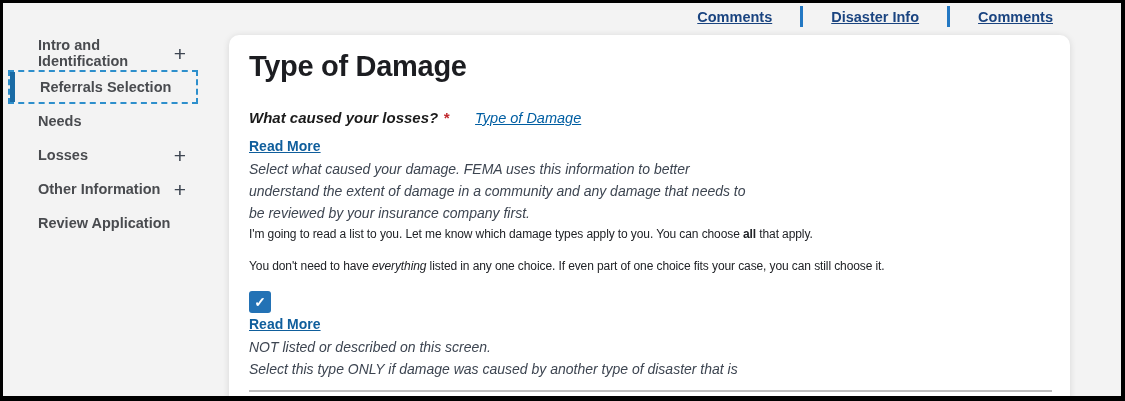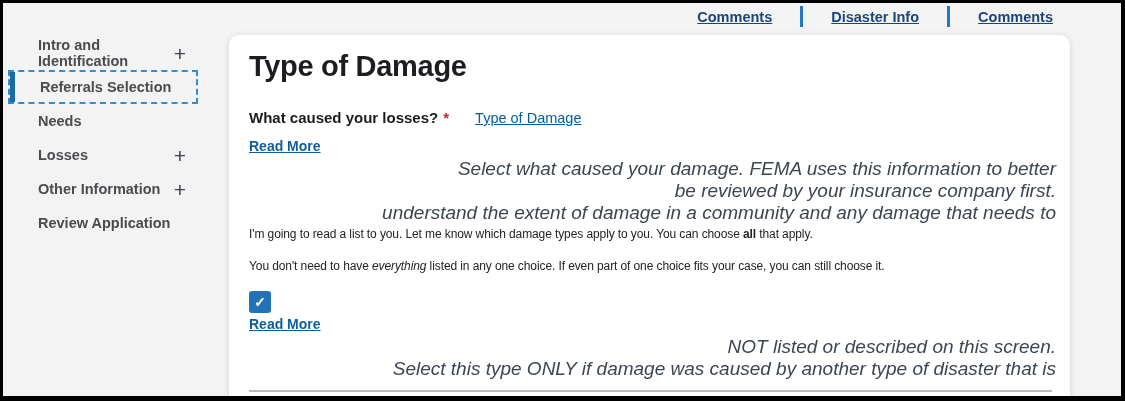--- a/index.html
+++ b/index.html
@@ -42,34 +42,34 @@
   .card {
     position:absolute; left:226px; top:32px; right:51px; bottom:-12px;
     background:#fff; border-radius:10px 10px 0 0;
     box-shadow:0 1px 7px rgba(0,0,0,0.12);
     padding:8px 14px 0 20px;
   }
   .page-title {
     margin-top:6px; font-size:29px; line-height:34px; font-weight:700;
     color:#1c1d21; letter-spacing:-0.3px;
   }
-  .question-row { margin-top:26px; display:flex; align-items:baseline; line-height:18px; }
+  .question-row { margin-top:26px; display:flex; align-items:baseline; line-height:18px;font-style:italic; }
   .q-label { font-weight:700; font-size:15px; color:#1b1b1b; }
   .req-marker { color:#c0282d; margin-left:5px; font-weight:700; font-size:15px; }
   .q-link { margin-left:26px; color:#005ea2; font-size:14.5px; text-decoration:underline; cursor:pointer; }
 
   .read-more {
     display:inline-block; margin-top:11px; color:#0f5e9c; font-weight:700;
     font-size:14px; line-height:17px; text-decoration:underline; cursor:pointer;
   }
   .read-more.second { margin-top:3px; }
 
   .help-text {
     margin-top:3px; font-style:italic; color:#3d4551;
-    font-size:19px; line-height:22px;text-align:right;
+    font-size:14px; line-height:22px;
   }
 
   .para { margin-top:15px; font-size:12px; line-height:17px; letter-spacing:-0.1px; color:#212327; }
   .para:first-of-type { margin-top:2px; }
   .para .b { font-weight:700; }
   .para .i { font-style:italic;text-align:right; }
 
   .check-row { margin-top:16px; display:flex; align-items:center; }
   .checkbox {
     width:22px; height:22px; border-radius:3px; background:#2372b5;
@@ -126,22 +126,22 @@
       <span class="req-marker">*</span>
       <span class="q-link">Type of Damage</span>
     </div>
 
     <div>
       <span class="read-more">Read More</span>
     </div>
 
     <div class="help-text">
       <div>Select what caused your damage. FEMA uses this information to better</div>
+      <div>understand the extent of damage in a community and any damage that needs to</div>
       <div>be reviewed by your insurance company first.</div>
-      <div>understand the extent of damage in a community and any damage that needs to</div>
     </div>
 
     <p class="para"><span>I'm going to read a list to you. Let me know which damage types apply to you. You can choose </span><span class="b">all</span><span> that apply.</span></p>
     <p class="para"><span>You don't need to have </span><span class="i">everything</span><span> listed in any one choice. If even part of one choice fits your case, you can still choose it.</span></p>
 
     <div class="check-row">
       <span class="checkbox">
         <span>✓</span>
       </span>
     </div>

